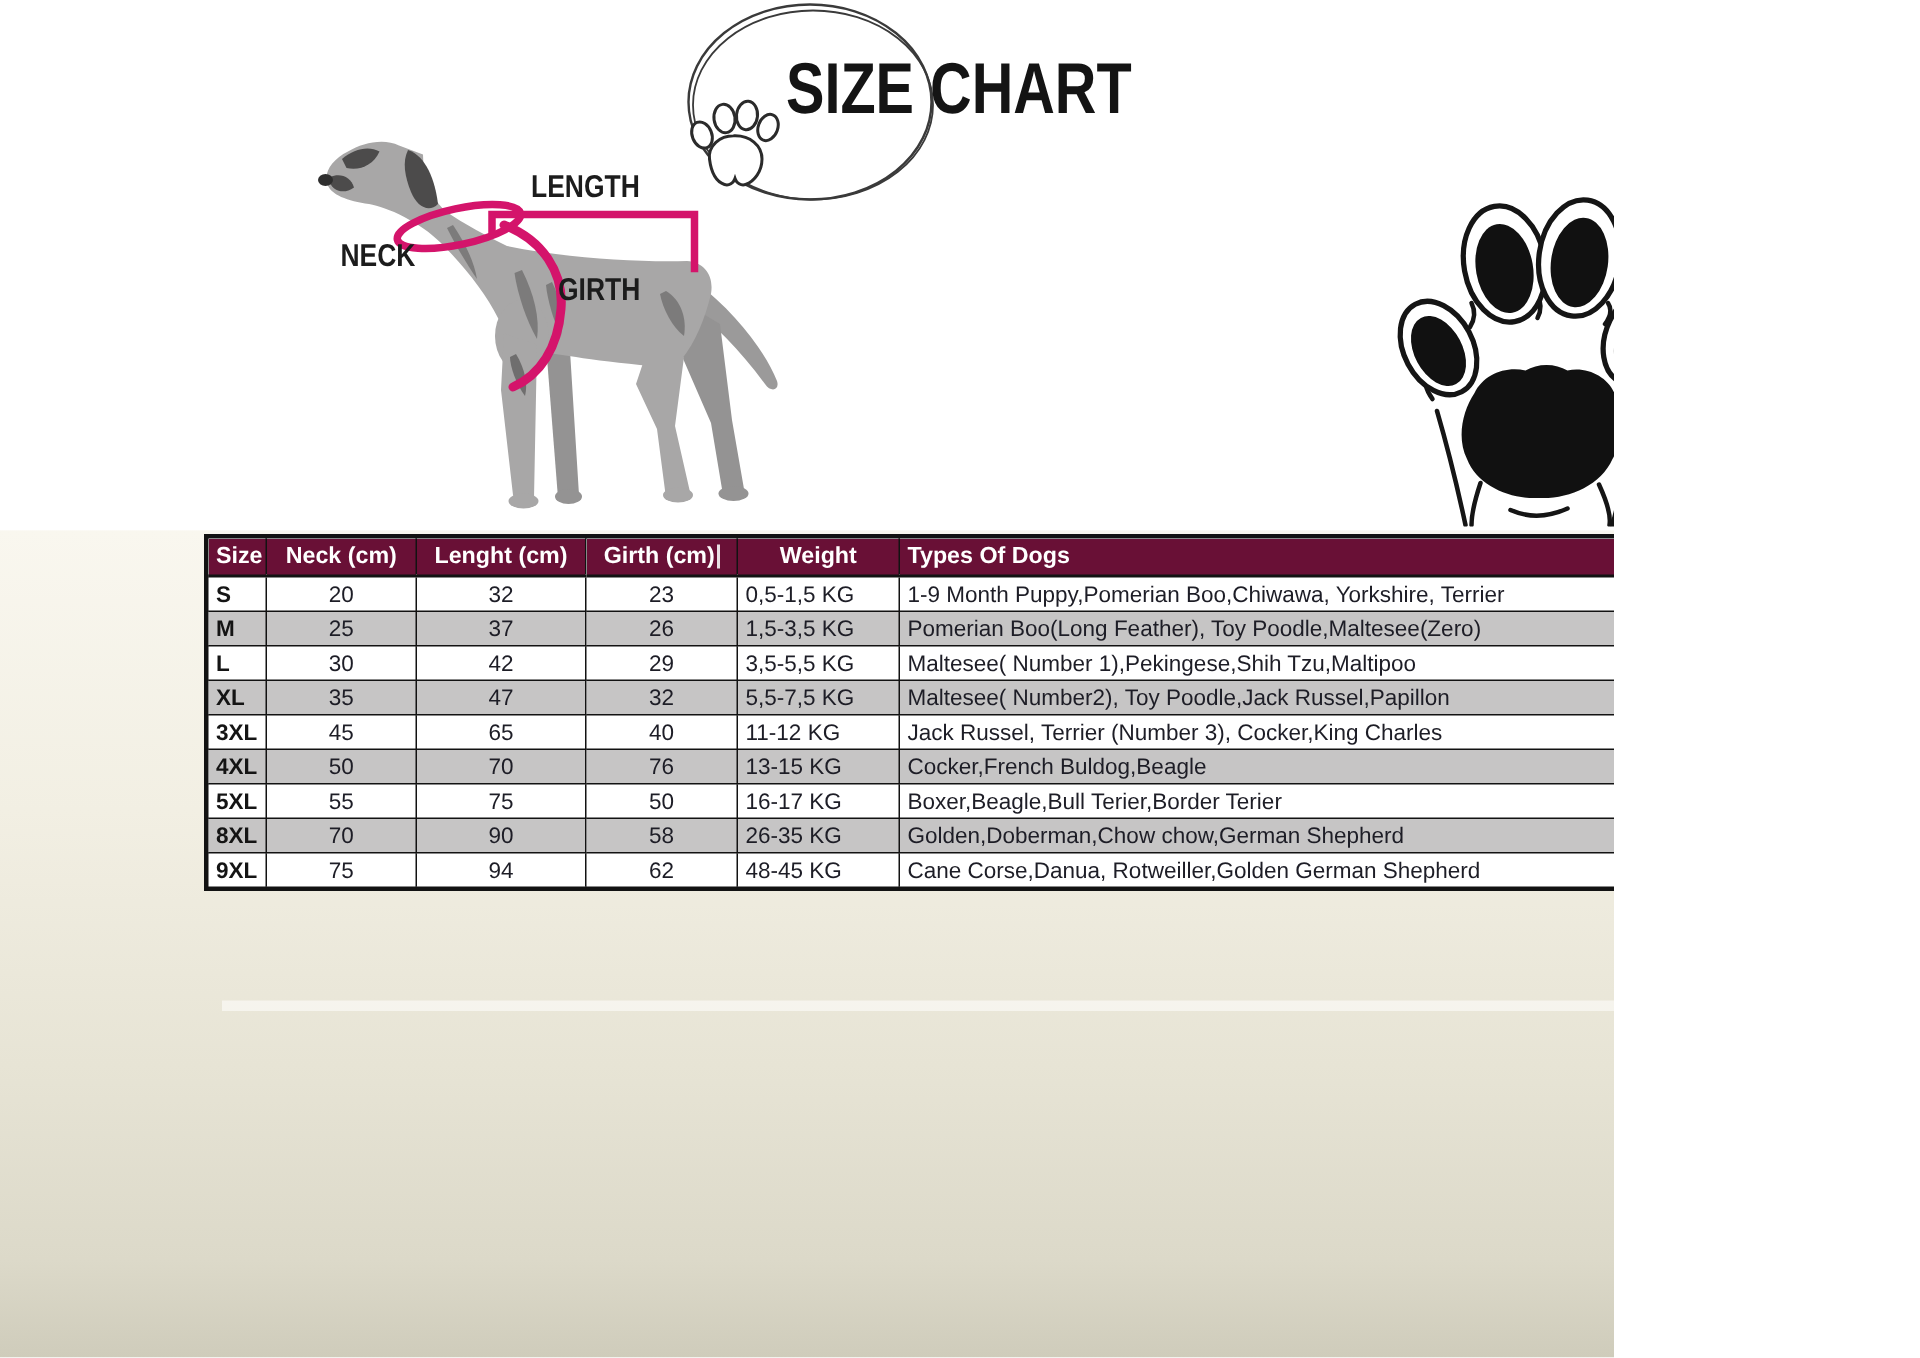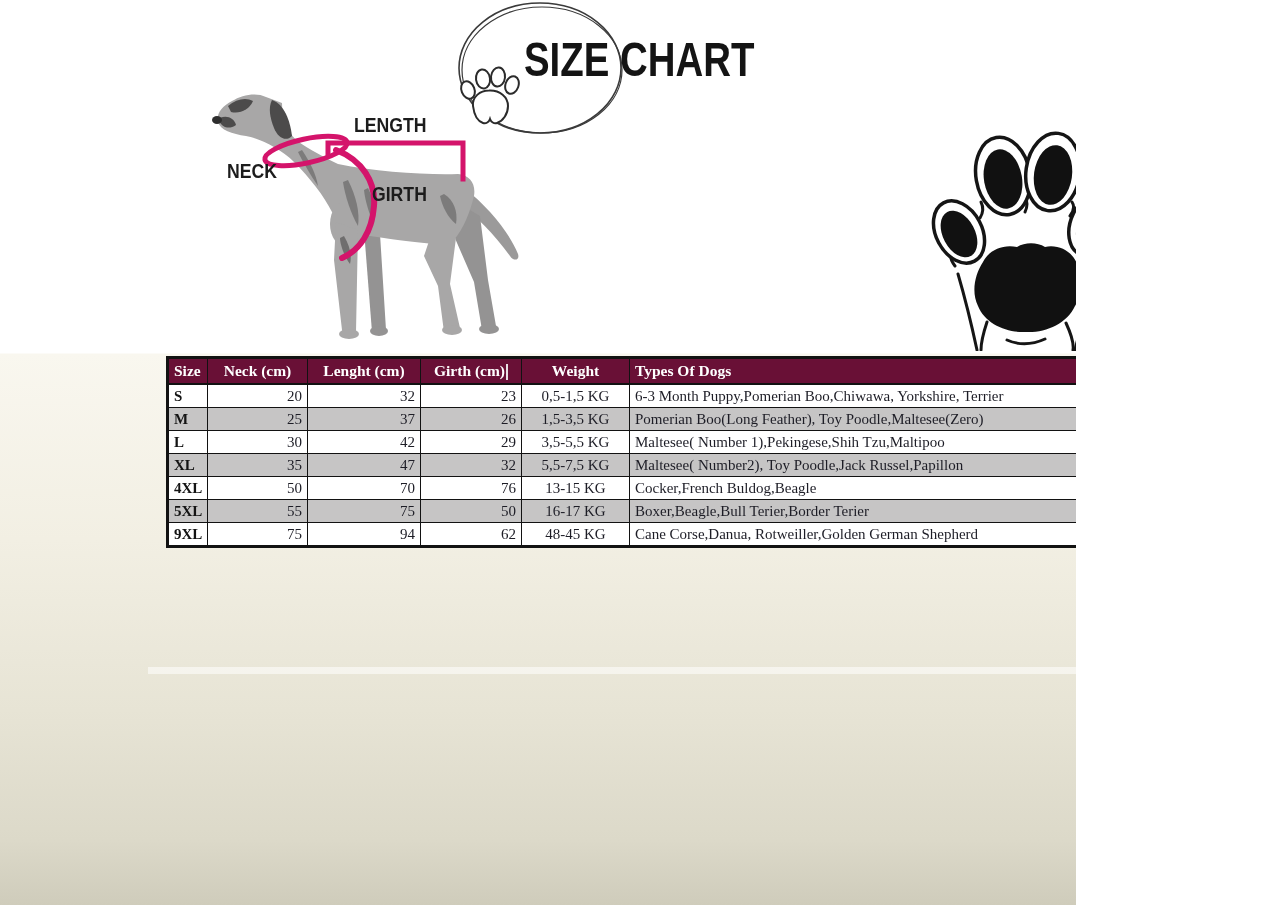--- a/index.html
+++ b/index.html
@@ -27,39 +27,39 @@
     font-size:21px;line-height:1;transform:scaleX(0.84);transform-origin:left top;
     white-space:nowrap;
   }
   .lbl-length{left:354px;top:114px;}
   .lbl-neck{left:227px;top:160px;}
   .lbl-girth{left:372px;top:183px;}
   
   .big-paw{position:absolute;left:925px;top:126px;}
   
   .size-table{
-    position:absolute;left:166px;top:356px;
+    position:absolute;left:136px;top:356px;
     border-collapse:collapse;table-layout:fixed;width:970px;
-    font-size:15px;color:#1d1d26;background:#ffffff;font-family:Liberation Serif, serif;
+    font-size:15px;color:#1d1d26;background:#ffffff;
   }
   .size-table th,.size-table td{
     border:1.5px solid #121212;padding:0 5px;height:22px;
     overflow:hidden;white-space:nowrap;
   }
   .size-table{border:3px solid #121212;}
   .size-table thead th{
     background:#691036;color:#ffffff;font-weight:bold;font-size:15.5px;
     height:24px;border-bottom:2.5px solid #121212;
   }
   .th-size,.th-types{text-align:left;}
   .th-neck,.th-lenght,.th-girth,.th-weight{text-align:center;}
   .size-table tbody tr:nth-child(even) td{background:#c6c5c5;}
   .col-size{font-weight:bold;text-align:left;color:#141414;}
-  .col-num{text-align:right;}
-  .col-weight{text-align:center;}
+  .col-num{text-align:center;}
+  .col-weight{}
   .col-types{text-align:left;}
   .caret{
     display:inline-block;width:2px;height:16px;background:#e8e0e4;
     vertical-align:middle;margin-left:1px;
   }
   .table-under-strip{
     position:absolute;left:148px;top:667px;width:975px;height:7px;
     background:rgba(255,255,255,0.55);
   }
 </style>
@@ -179,21 +179,21 @@
         <th class="th-types">Types Of Dogs</th>
       </tr>
     </thead>
     <tbody>
         <tr>
           <td class="col-size">S</td>
           <td class="col-num">20</td>
           <td class="col-num">32</td>
           <td class="col-num">23</td>
           <td class="col-weight">0,5-1,5 KG</td>
-          <td class="col-types">6-3 Month Puppy,Pomerian Boo,Chiwawa, Yorkshire, Terrier</td>
+          <td class="col-types">1-9 Month Puppy,Pomerian Boo,Chiwawa, Yorkshire, Terrier</td>
         </tr>
         <tr>
           <td class="col-size">M</td>
           <td class="col-num">25</td>
           <td class="col-num">37</td>
           <td class="col-num">26</td>
           <td class="col-weight">1,5-3,5 KG</td>
           <td class="col-types">Pomerian Boo(Long Feather), Toy Poodle,Maltesee(Zero)</td>
         </tr>
         <tr>
@@ -206,36 +206,52 @@
         </tr>
         <tr>
           <td class="col-size">XL</td>
           <td class="col-num">35</td>
           <td class="col-num">47</td>
           <td class="col-num">32</td>
           <td class="col-weight">5,5-7,5 KG</td>
           <td class="col-types">Maltesee( Number2), Toy Poodle,Jack Russel,Papillon</td>
         </tr>
         <tr>
+          <td class="col-size">3XL</td>
+          <td class="col-num">45</td>
+          <td class="col-num">65</td>
+          <td class="col-num">40</td>
+          <td class="col-weight">11-12 KG</td>
+          <td class="col-types">Jack Russel, Terrier (Number 3), Cocker,King Charles</td>
+        </tr>
+        <tr>
           <td class="col-size">4XL</td>
           <td class="col-num">50</td>
           <td class="col-num">70</td>
           <td class="col-num">76</td>
           <td class="col-weight">13-15 KG</td>
           <td class="col-types">Cocker,French Buldog,Beagle</td>
         </tr>
         <tr>
           <td class="col-size">5XL</td>
           <td class="col-num">55</td>
           <td class="col-num">75</td>
           <td class="col-num">50</td>
           <td class="col-weight">16-17 KG</td>
           <td class="col-types">Boxer,Beagle,Bull Terier,Border Terier</td>
         </tr>
         <tr>
+          <td class="col-size">8XL</td>
+          <td class="col-num">70</td>
+          <td class="col-num">90</td>
+          <td class="col-num">58</td>
+          <td class="col-weight">26-35 KG</td>
+          <td class="col-types">Golden,Doberman,Chow chow,German Shepherd</td>
+        </tr>
+        <tr>
           <td class="col-size">9XL</td>
           <td class="col-num">75</td>
           <td class="col-num">94</td>
           <td class="col-num">62</td>
           <td class="col-weight">48-45 KG</td>
           <td class="col-types">Cane Corse,Danua, Rotweiller,Golden German Shepherd</td>
         </tr>
       </tbody>
   </table>
 

